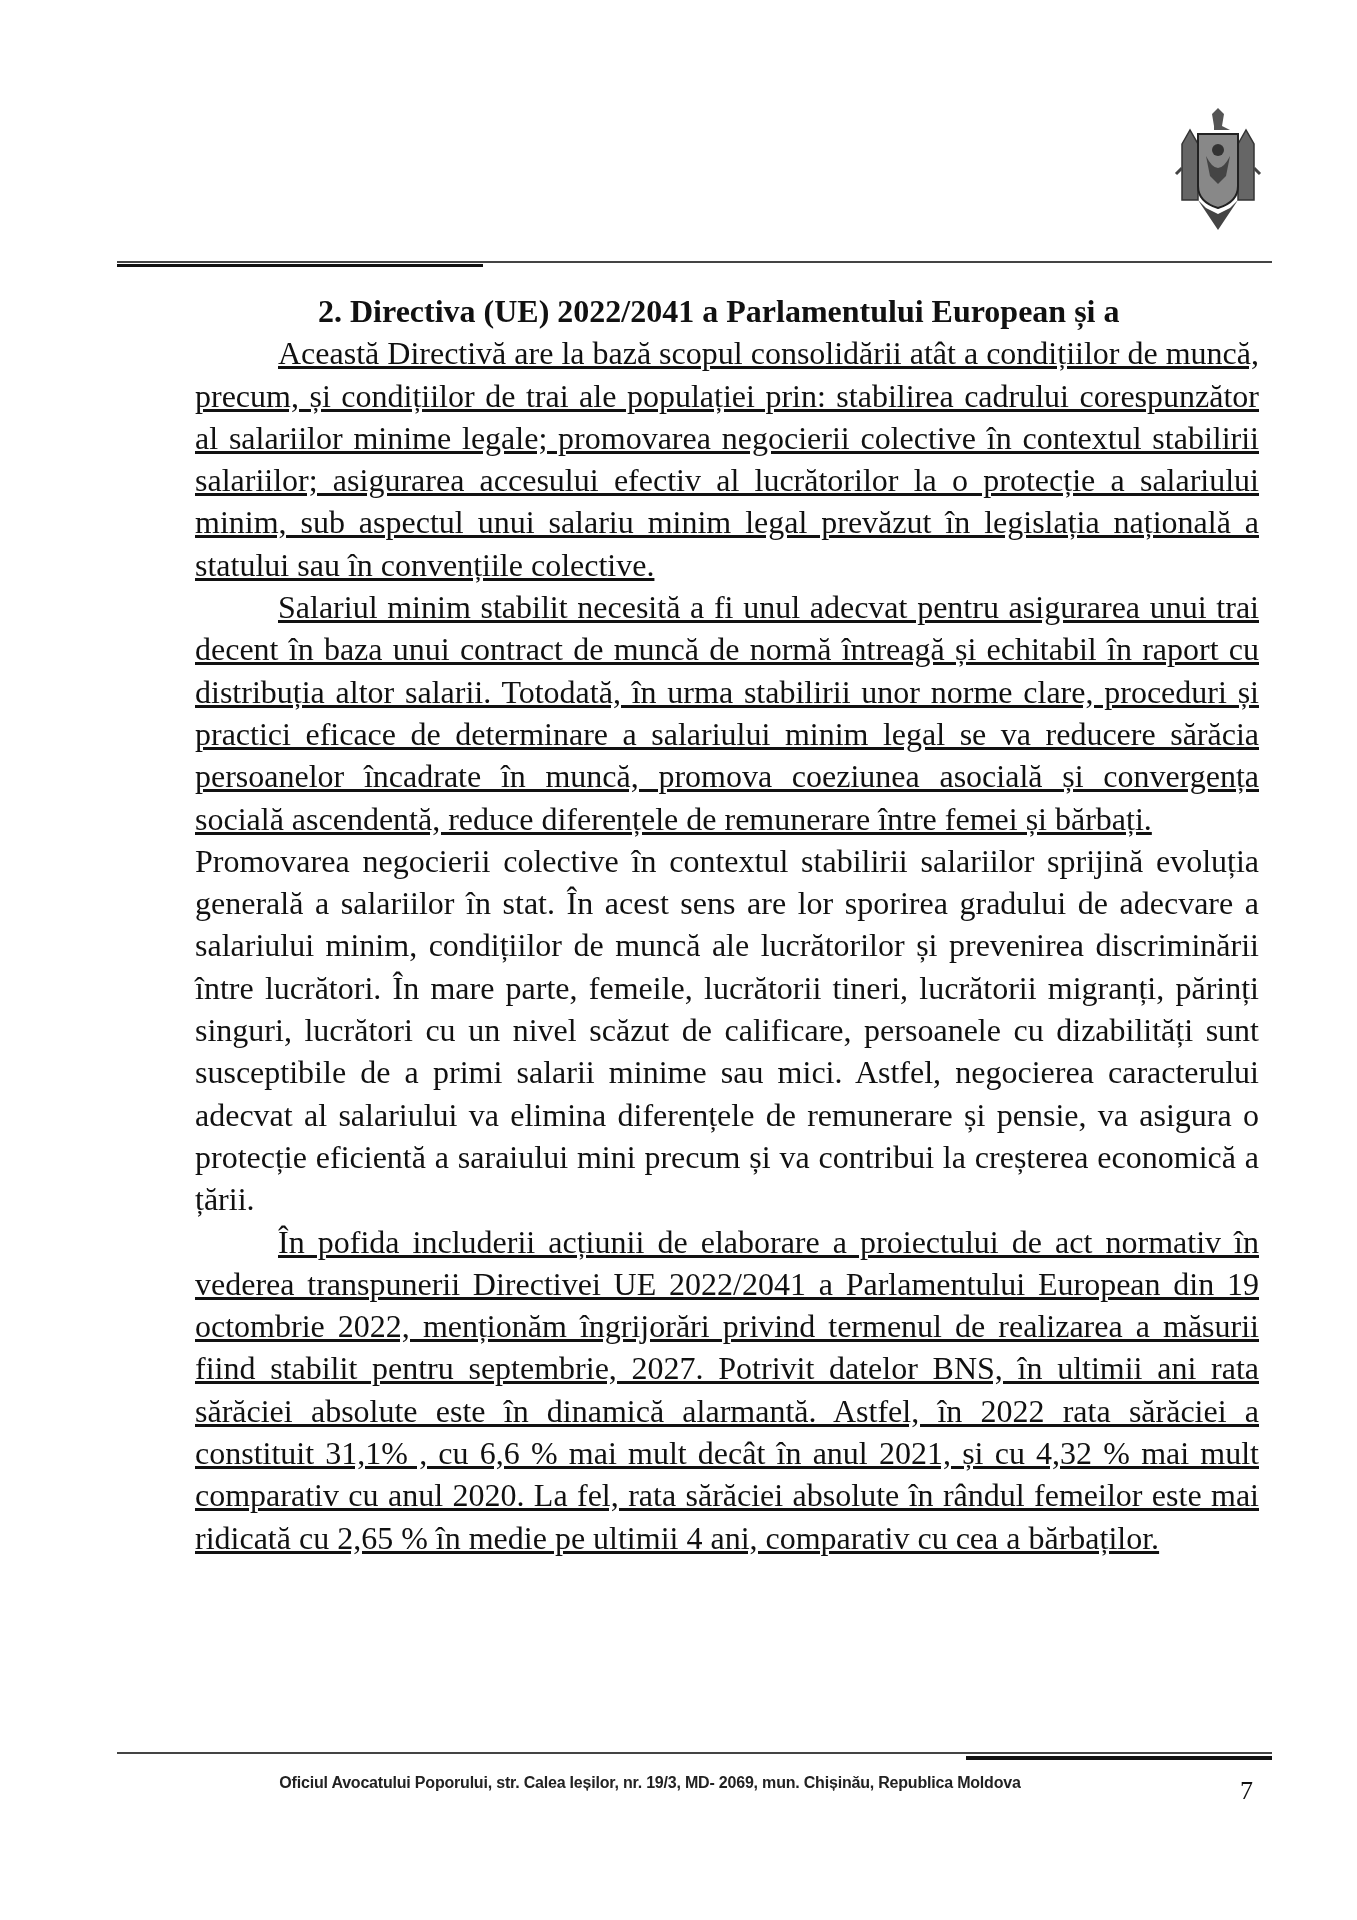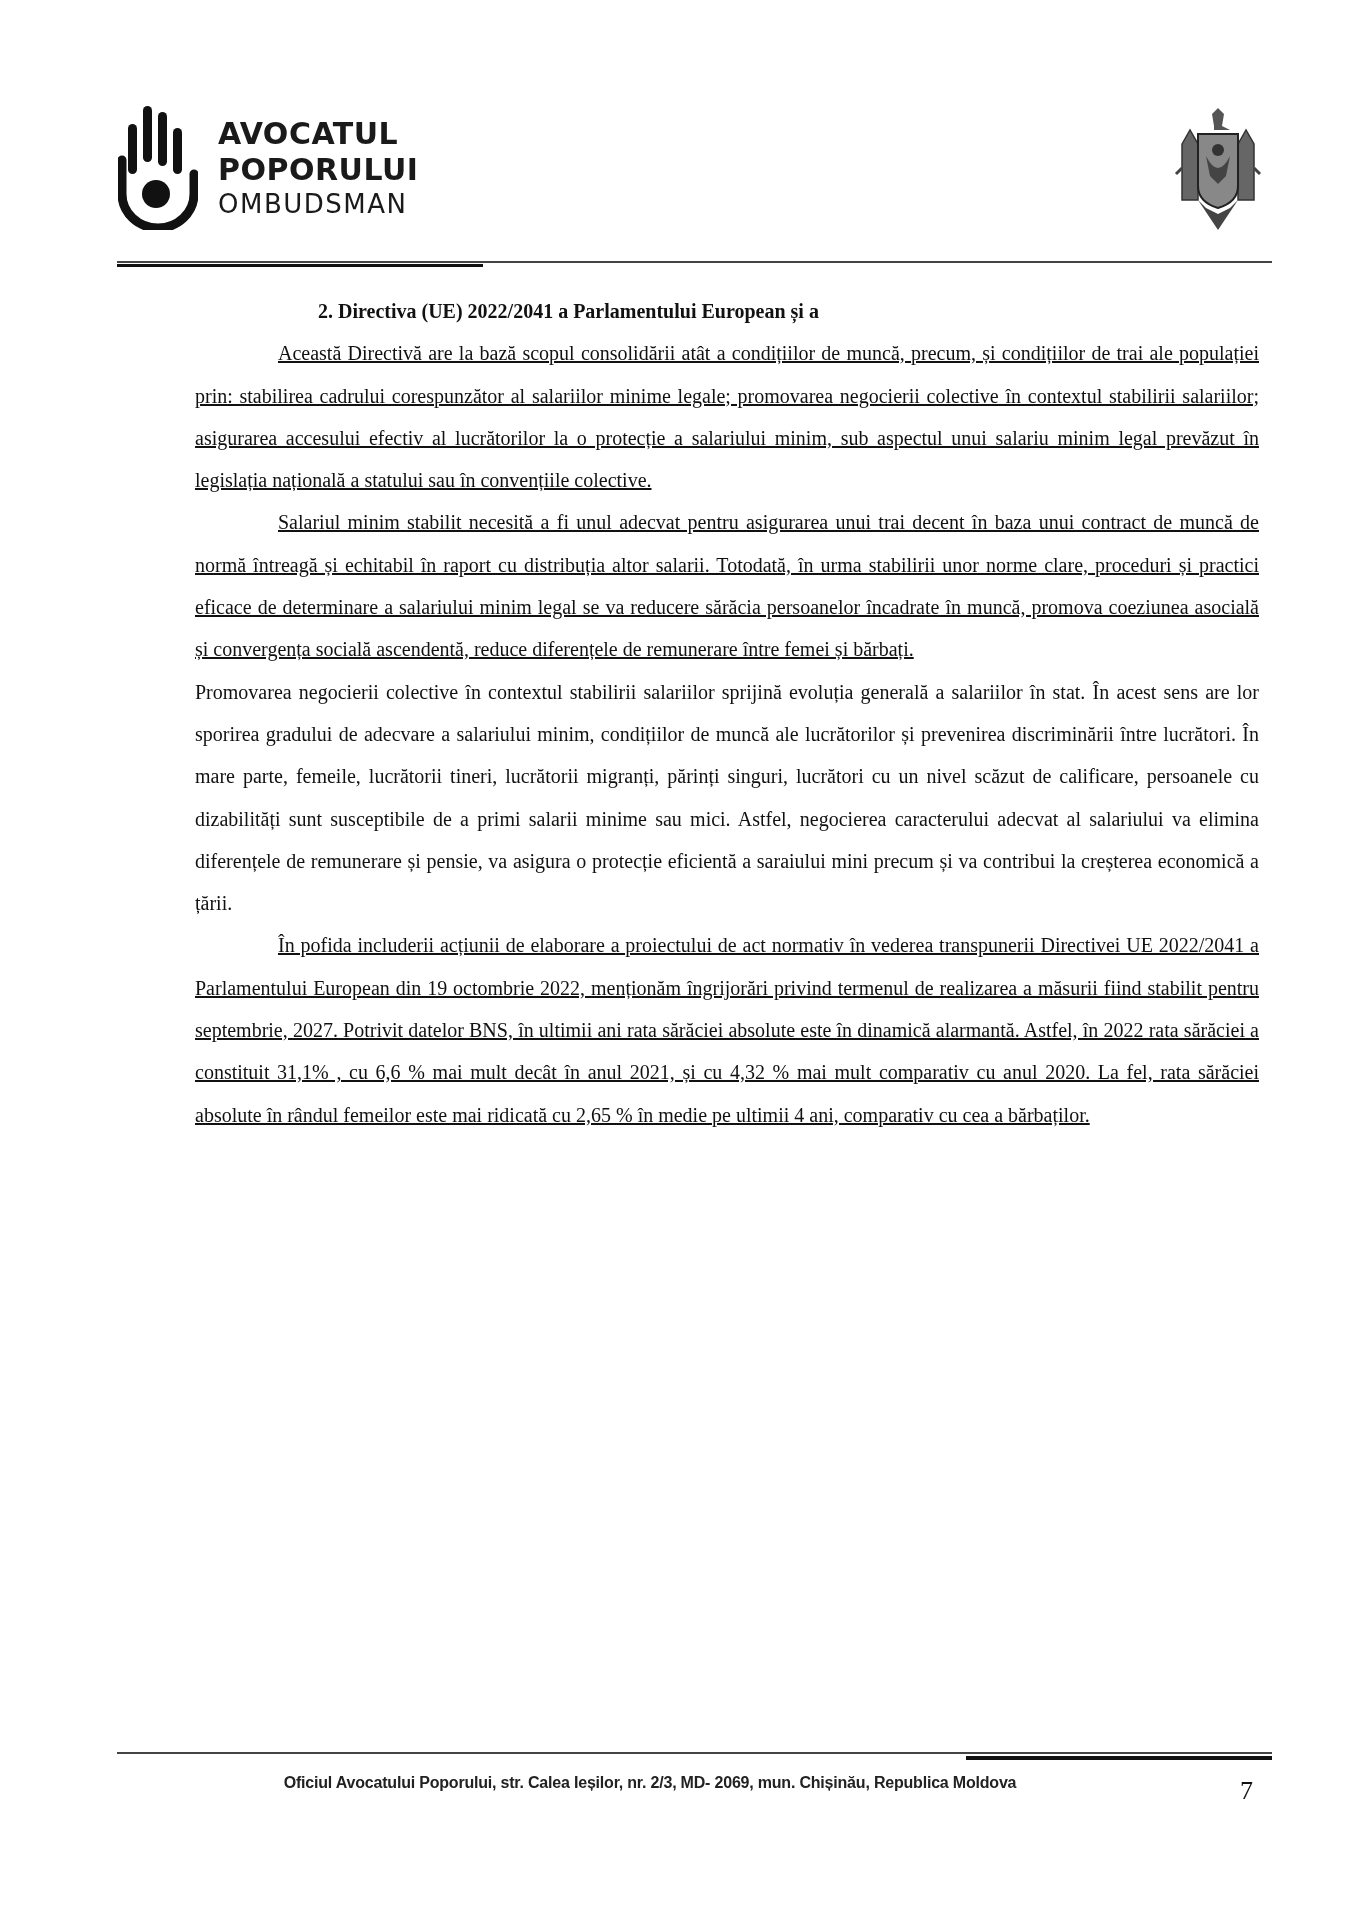--- a/index.html
+++ b/index.html
@@ -10,51 +10,36 @@
   .logo-hand { position: absolute; left: 0; top: 0; width: 80px; height: 128px; }
   .logo-text { position: absolute; left: 100px; top: 14px; font-family: "DejaVu Sans", sans-serif; color: #1a1a1a; }
   .logo-line1, .logo-line2 { font-size: 30px; font-weight: bold; line-height: 36px; letter-spacing: 0.5px; }
   .logo-line3 { font-size: 26px; line-height: 32px; letter-spacing: 1.5px; }
 
   .coat { position: absolute; left: 1168px; top: 104px; width: 100px; height: 130px; }
 
   .rule-top-thin { position: absolute; left: 117px; top: 261px; width: 1155px; height: 2px; background: #444; }
   .rule-top-thick { position: absolute; left: 117px; top: 264px; width: 366px; height: 3px; background: #111; }
 
-  .content { position: absolute; left: 195px; top: 290px; width: 1064px; font-size: 20px; line-height: 42.3px; text-align: justify; }
+  .content { position: absolute; left: 195px; top: 290px; width: 1064px; font-size: 32px; line-height: 42.3px; text-align: justify; }
   .content p { margin: 0; }
   .heading { font-weight: bold; text-indent: 123px; }
   .heading-cont { font-weight: bold; }
   .indent { text-indent: 83px; text-decoration: underline; }
 
   .rule-bot-thin { position: absolute; left: 117px; top: 1752px; width: 1155px; height: 2px; background: #444; }
   .rule-bot-thick { position: absolute; left: 966px; top: 1756px; width: 306px; height: 4px; background: #111; }
 
   .footer { position: absolute; left: 190px; top: 1772px; width: 920px; text-align: center; font-family: "Liberation Sans", sans-serif; font-size: 16px; font-weight: bold; line-height: 22px; color: #222; letter-spacing: -0.2px; }
   .page-number { position: absolute; left: 1240px; top: 1776px; font-family: "Liberation Serif", serif; font-size: 26px; color: #111; }
 </style>
 </head>
 <body>
 
 <div class="header">
-  <div class="logo">
-    <svg class="logo-hand" viewBox="0 0 80 128">
-      <rect x="25" y="4" width="9" height="56" rx="4.5" fill="#111"></rect>
-      <rect x="40" y="10" width="9" height="54" rx="4.5" fill="#111"></rect>
-      <rect x="10" y="22" width="9" height="50" rx="4.5" fill="#111"></rect>
-      <rect x="55" y="26" width="9" height="46" rx="4.5" fill="#111"></rect>
-      <path d="M4 58 L4 92 A36 34 0 0 0 76 92 L76 72" fill="none" stroke="#111" stroke-width="9" stroke-linecap="round"></path>
-      <circle cx="38" cy="92" r="14" fill="#111"></circle>
-    </svg>
-    <div class="logo-text">
-      <div class="logo-line1">AVOCATUL</div>
-      <div class="logo-line2">POPORULUI</div>
-      <div class="logo-line3">OMBUDSMAN</div>
-    </div>
-  </div>
 
   <svg class="coat" viewBox="0 0 100 130">
     <path d="M50 4 L56 10 L54 22 L62 26 L46 26 L46 22 L44 10 Z" fill="#555"></path>
     <path d="M14 40 L22 26 L30 40 L30 96 L14 96 Z" fill="#666" stroke="#333" stroke-width="1.5"></path>
     <path d="M70 40 L78 26 L86 40 L86 96 L70 96 Z" fill="#666" stroke="#333" stroke-width="1.5"></path>
     <path d="M30 30 L70 30 L70 82 Q70 98 50 104 Q30 98 30 82 Z" fill="#888" stroke="#222" stroke-width="2"></path>
     <circle cx="50" cy="46" r="6" fill="#333"></circle>
     <path d="M38 52 Q50 76 62 52 L58 72 L50 80 L42 72 Z" fill="#444"></path>
     <path d="M30 96 L50 126 L70 96 L62 104 L50 110 L38 104 Z" fill="#444"></path>
     <path d="M8 70 L14 64 M92 70 L86 64" stroke="#444" stroke-width="3"></path>
@@ -69,15 +54,15 @@
   <p class="indent">Această Directivă are la bază scopul consolidării atât a condițiilor de muncă, precum, și condițiilor de trai ale populației prin: stabilirea cadrului corespunzător al salariilor minime legale; promovarea negocierii colective în contextul stabilirii salariilor; asigurarea accesului efectiv al lucrătorilor la o protecție a salariului minim, sub aspectul unui salariu minim legal prevăzut în legislația națională a statului sau în convențiile colective.</p>
   <p class="indent">Salariul minim stabilit necesită a fi unul adecvat pentru asigurarea unui trai decent în baza unui contract de muncă de normă întreagă și echitabil în raport cu distribuția altor salarii. Totodată, în urma stabilirii unor norme clare, proceduri și practici eficace de determinare a salariului minim legal se va reducere sărăcia persoanelor încadrate în muncă, promova coeziunea asocială și convergența socială ascendentă, reduce diferențele de remunerare între femei și bărbați.</p>
   <p>Promovarea negocierii colective în contextul stabilirii salariilor sprijină evoluția generală a salariilor în stat. În acest sens are lor sporirea gradului de adecvare a salariului minim, condițiilor de muncă ale lucrătorilor și prevenirea discriminării între lucrători. În mare parte, femeile, lucrătorii tineri, lucrătorii migranți, părinți singuri, lucrători cu un nivel scăzut de calificare, persoanele cu dizabilități sunt susceptibile de a primi salarii minime sau mici. Astfel, negocierea caracterului adecvat al salariului va elimina diferențele de remunerare și pensie, va asigura o protecție eficientă a saraiului mini precum și va contribui la creșterea economică a țării.</p>
   <p class="indent">În pofida includerii acțiunii de elaborare a proiectului de act normativ în vederea transpunerii Directivei UE 2022/2041 a Parlamentului European din 19 octombrie 2022, menționăm îngrijorări privind termenul de realizarea a măsurii fiind stabilit pentru septembrie, 2027. Potrivit datelor BNS, în ultimii ani rata sărăciei absolute este în dinamică alarmantă. Astfel, în 2022 rata sărăciei a constituit 31,1% , cu 6,6 % mai mult decât în anul 2021, și cu 4,32 % mai mult comparativ cu anul 2020. La fel, rata sărăciei absolute în rândul femeilor  este mai ridicată cu 2,65 % în medie pe ultimii 4 ani, comparativ cu cea a bărbaților.</p>
 </div>
 
 <div class="rule-bot-thin"></div>
 <div class="rule-bot-thick"></div>
 
 <div class="footer">
-  <div>Oficiul Avocatului Poporului, str. Calea Ieșilor, nr. 2/3, MD- 2069, mun. Chișinău, Republica Moldova</div>
+  <div>Oficiul Avocatului Poporului, str. Calea Ieșilor, nr. 19/3, MD- 2069, mun. Chișinău, Republica Moldova</div>
 </div>
 <div class="page-number">7</div>
 
 </body></html>

